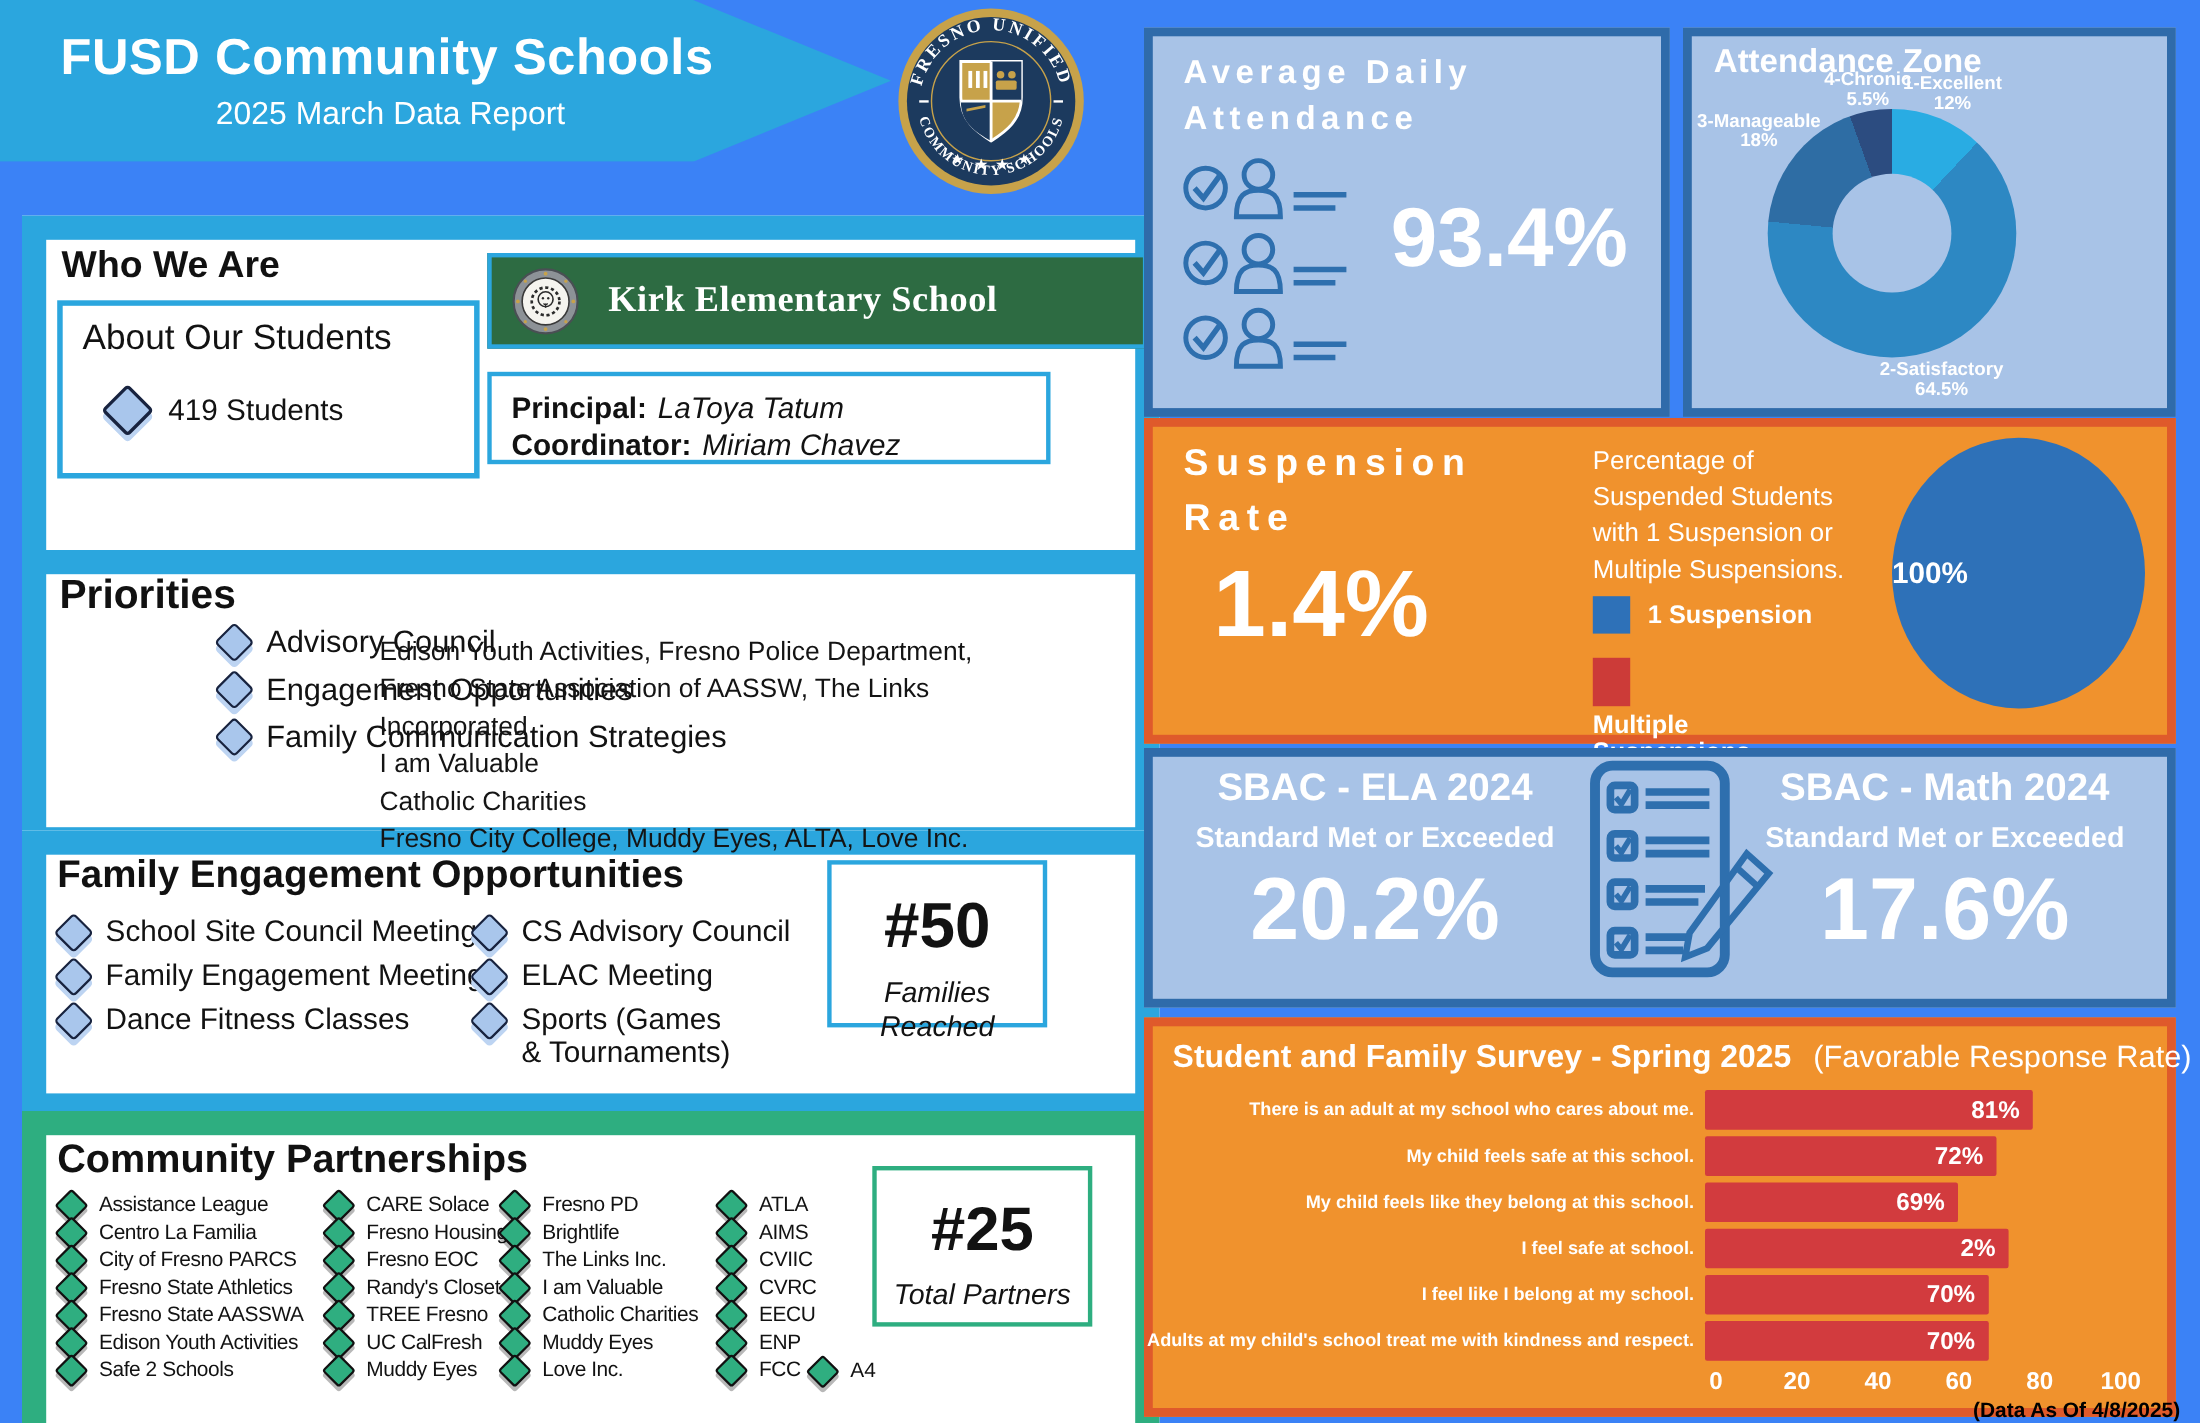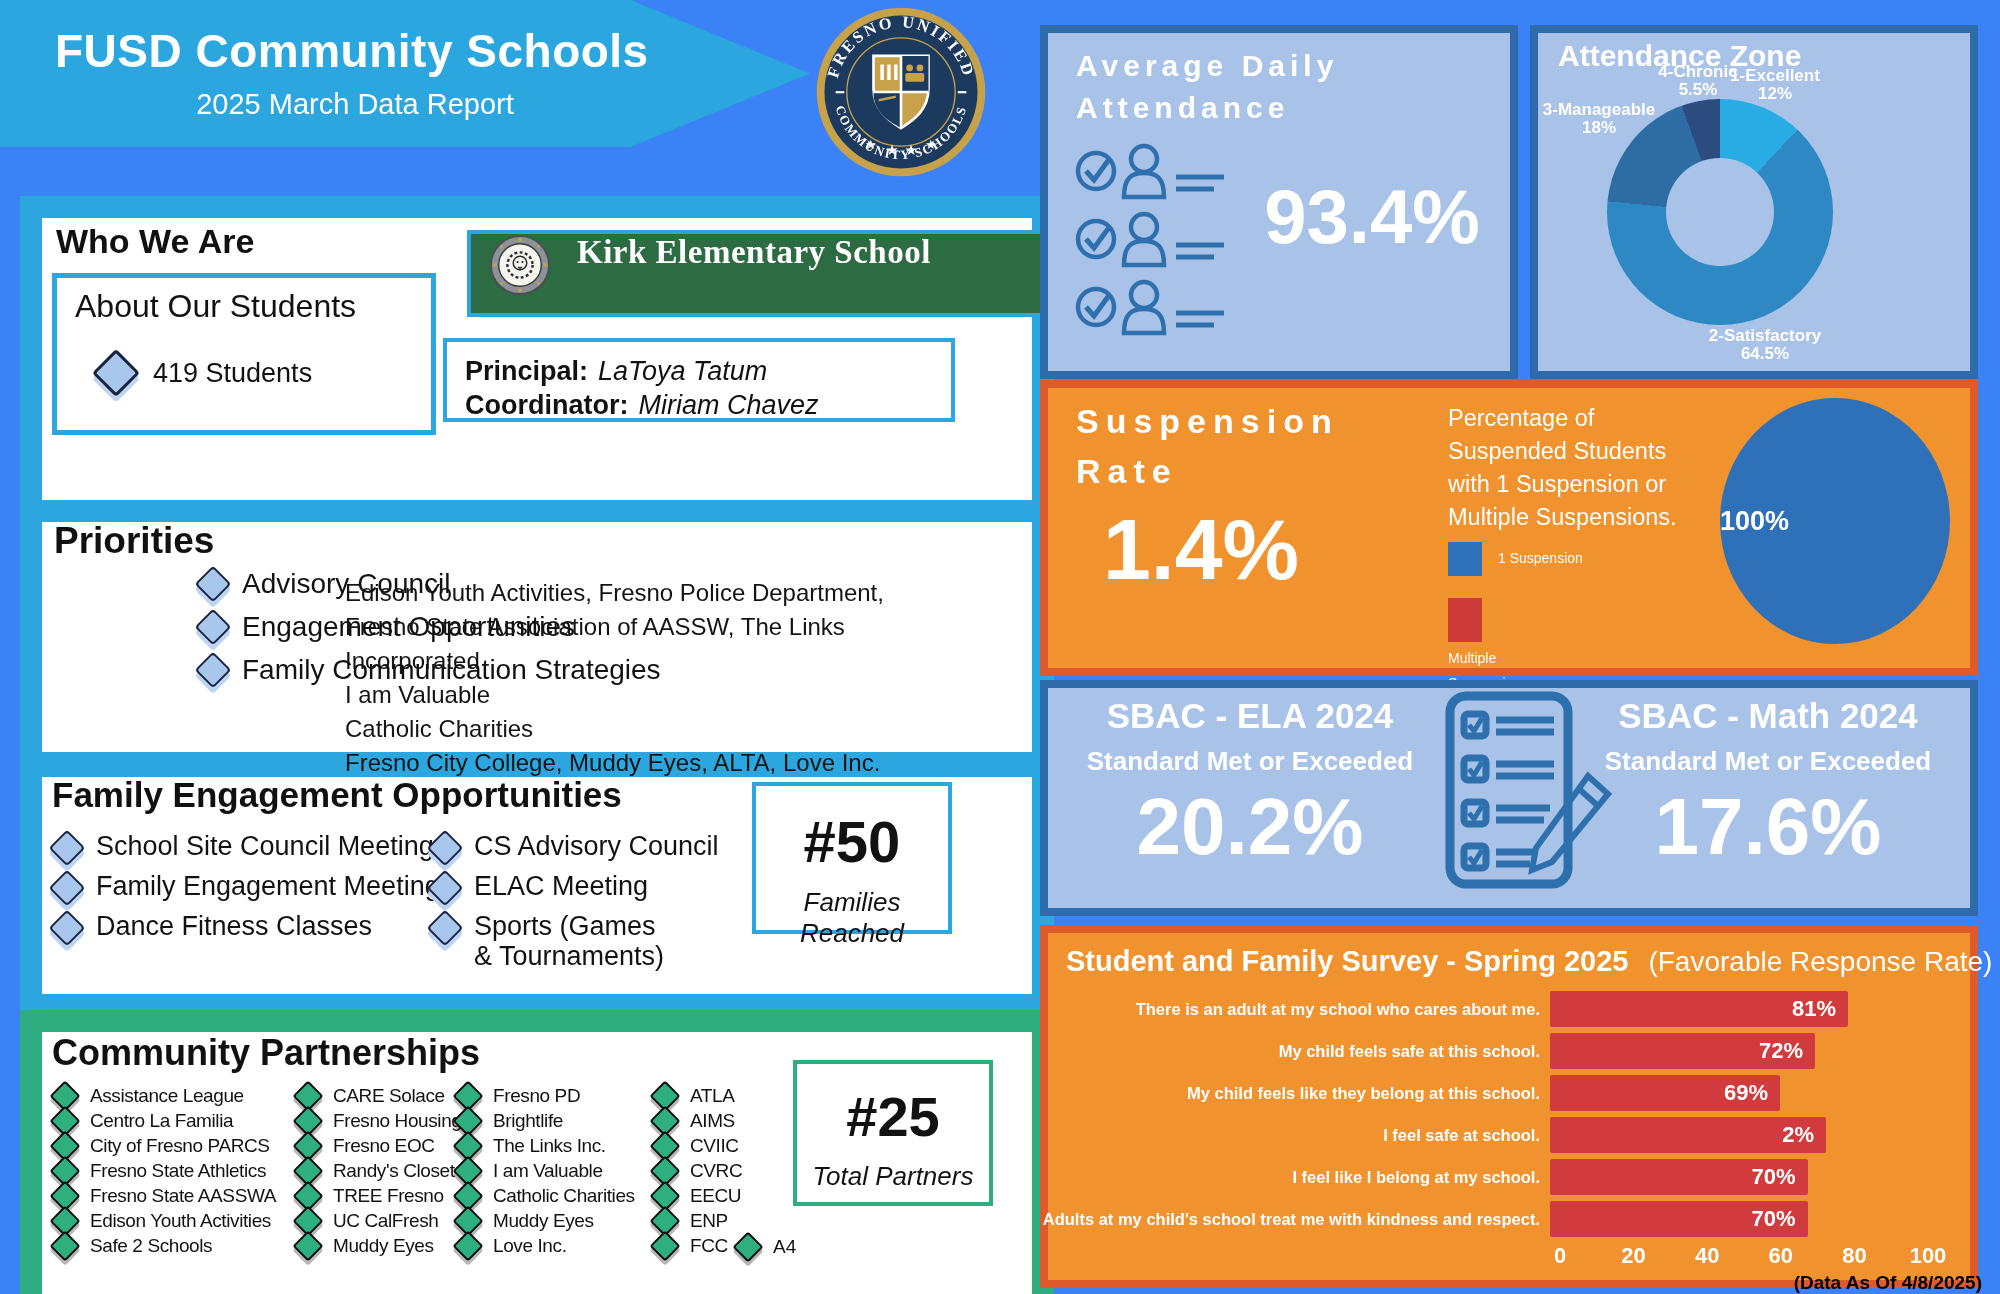--- a/index.html
+++ b/index.html
@@ -26,21 +26,21 @@
   .about-title{position:absolute;left:18px;top:10px;font-size:32px;}
   .about-row{position:absolute;left:42px;top:78px;display:flex;align-items:center;font-size:27px;}
 
   .dia{display:inline-block;width:28px;height:28px;background:#A9C6EC;border:3px solid #18233f;
        transform:rotate(45deg);border-radius:4px;box-shadow:4px 4px 0 0 #bdd4f2;margin-right:20px;flex:0 0 auto;}
   .dia-sm{width:22px;height:22px;border-width:2.5px;margin-right:16px;}
   .dia-g{display:inline-block;width:18px;height:18px;background:#2FAE80;border:2.5px solid #111;
          transform:rotate(45deg);border-radius:3px;box-shadow:3px 3px 0 0 rgba(0,0,0,.28);margin-right:14px;flex:0 0 auto;}
 
   .kirk-banner{position:absolute;left:401px;top:12px;width:600px;height:87px;background:#2D6B42;
-               border:4px solid #2BA6DE;display:flex;align-items:flex-start;box-sizing:border-box;padding-left:18px;margin-left:24px;}
+               border:4px solid #2BA6DE;display:flex;align-items:center;box-sizing:border-box;padding-left:18px;}
   .kirk-name{font-family:"Liberation Serif",serif;font-weight:700;color:#fff;font-size:33px;margin-left:26px;letter-spacing:.5px;}
   .pc-box{left:401px;top:120px;width:512px;height:84px;box-sizing:border-box;padding:12px 18px;font-size:27px;line-height:34px;}
   .pc-label{font-weight:800;}
   .pc-val{font-style:italic;margin-left:10px;}
 
   #pri .sec-title{position:absolute;left:12px;top:-2px;font-size:37px;}
   .pri-list{position:absolute;left:158px;top:46px;}
   .pri-row{display:flex;align-items:center;margin-bottom:11px;font-size:28px;height:32px;}
   .overlay-text{position:absolute;left:345px;top:576px;width:600px;z-index:30;font-size:24px;line-height:34px;color:#141414;}
 
@@ -72,21 +72,21 @@
   .donut{position:absolute;left:69px;top:66px;width:226px;height:226px;border-radius:50%;}
   .donut::after{content:"";position:absolute;left:59px;top:59px;width:108px;height:108px;border-radius:50%;background:#A8C3E7;}
   .seg-label{position:absolute;text-align:center;font-size:17px;font-weight:800;color:#fff;line-height:18px;z-index:5;}
 
   .susp-t{position:absolute;left:28px;font-size:34px;letter-spacing:7px;color:#fff;font-weight:800;}
   .susp-val{position:absolute;left:55px;top:112px;font-size:86px;font-weight:800;color:#fff;}
   .susp-desc{position:absolute;left:400px;top:14px;width:280px;font-size:23.5px;line-height:33px;color:#fff;white-space:pre-line;}
   .leg{position:absolute;left:400px;display:flex;align-items:flex-start;}
   .leg .sw{width:34px;height:34px;margin-right:16px;flex:0 0 auto;}
   .leg .sw.tall{height:44px;}
-  .leg .lab{font-size:14px;font-weight:400;color:#fff;line-height:25px;white-space:pre-line;margin-top:4px;}
+  .leg .lab{font-size:23px;font-weight:700;color:#fff;line-height:25px;white-space:pre-line;margin-top:4px;}
   .susp-pie{position:absolute;left:672px;top:10px;width:230px;height:246px;border-radius:50%;
             display:flex;align-items:center;font-size:27px;font-weight:800;color:#fff;}
 
   .sbac-block{position:absolute;top:8px;width:360px;text-align:center;color:#fff;}
   .sbac-title{font-size:35px;font-weight:800;}
   .sbac-sub{font-size:26px;font-weight:800;margin-top:10px;}
   .sbac-val{font-size:80px;font-weight:800;margin-top:4px;}
   .sbac-icon{position:absolute;left:392px;top:2px;}
 
   .sv-title-row{position:absolute;left:18px;top:12px;display:flex;align-items:baseline;gap:20px;white-space:nowrap;}

